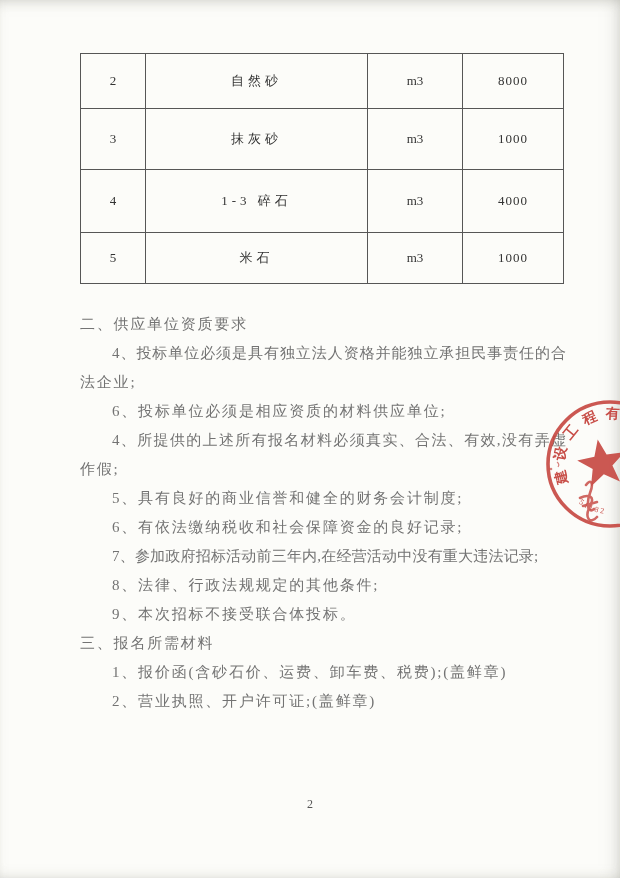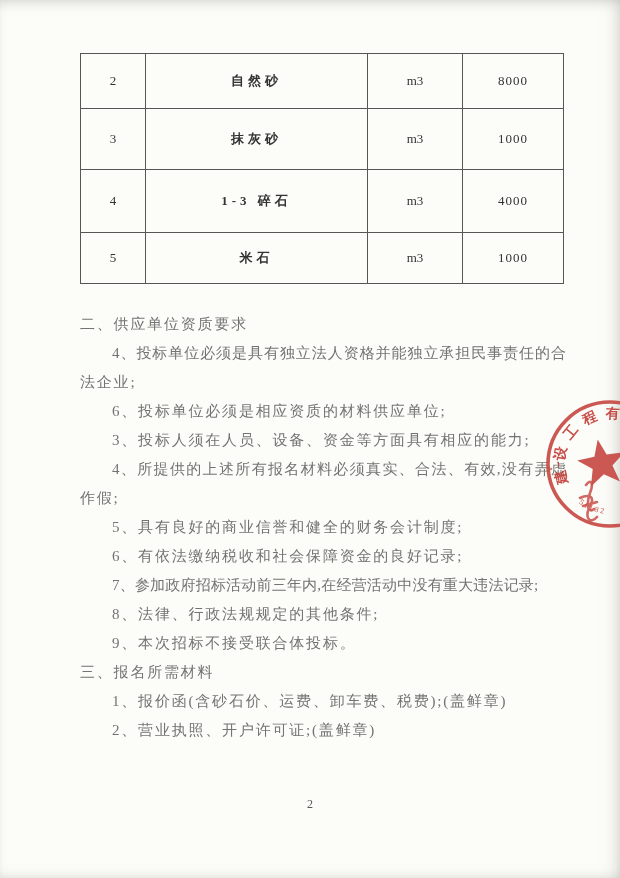--- a/index.html
+++ b/index.html
@@ -23,21 +23,21 @@
   table.materials td{
     border:1px solid #565656;
     text-align:center;vertical-align:middle;
     font-size:13px;color:#333;
     padding:0;overflow:hidden;
   }
   tr.r1 td{height:54px;}
   tr.r2 td{height:60px;}
   tr.r3 td{height:62px;}
   tr.r4 td{height:50px;}
-  td.c-name{font-size:14px;letter-spacing:4px;font-weight:bold;}
+  td.c-name{font-size:14px;letter-spacing:4px;}
   td.c-qty{font-size:14px;letter-spacing:1px;}
   
   .textblock{
     position:absolute;left:80px;top:310px;width:486px;
     font-size:15px;line-height:29px;letter-spacing:1.8px;
     color:#737373;
   }
   .line{white-space:nowrap;}
   .line.indent{padding-left:32px;}
   .line.just{
@@ -97,21 +97,20 @@
         <td class="c-qty">1000</td>
       </tr>
     </tbody>
   </table>
 
   <div class="textblock">
     <div class="line">二、供应单位资质要求</div>
     <div class="line indent just">4、投标单位必须是具有独立法人资格并能独立承担民事责任的合</div>
     <div class="line">法企业;</div>
     <div class="line indent">6、投标单位必须是相应资质的材料供应单位;</div>
-    <div class="line indent">3、投标人须在人员、设备、资金等方面具有相应的能力;</div>
     <div class="line indent just">4、所提供的上述所有报名材料必须真实、合法、有效,没有弄虚</div>
     <div class="line">作假;</div>
     <div class="line indent">5、具有良好的商业信誉和健全的财务会计制度;</div>
     <div class="line indent">6、有依法缴纳税收和社会保障资金的良好记录;</div>
     <div class="line indent tight">7、参加政府招标活动前三年内,在经营活动中没有重大违法记录;</div>
     <div class="line indent">8、法律、行政法规规定的其他条件;</div>
     <div class="line indent">9、本次招标不接受联合体投标。</div>
     <div class="line">三、报名所需材料</div>
     <div class="line indent">1、报价函(含砂石价、运费、卸车费、税费);(盖鲜章)</div>
     <div class="line indent">2、营业执照、开户许可证;(盖鲜章)</div>

